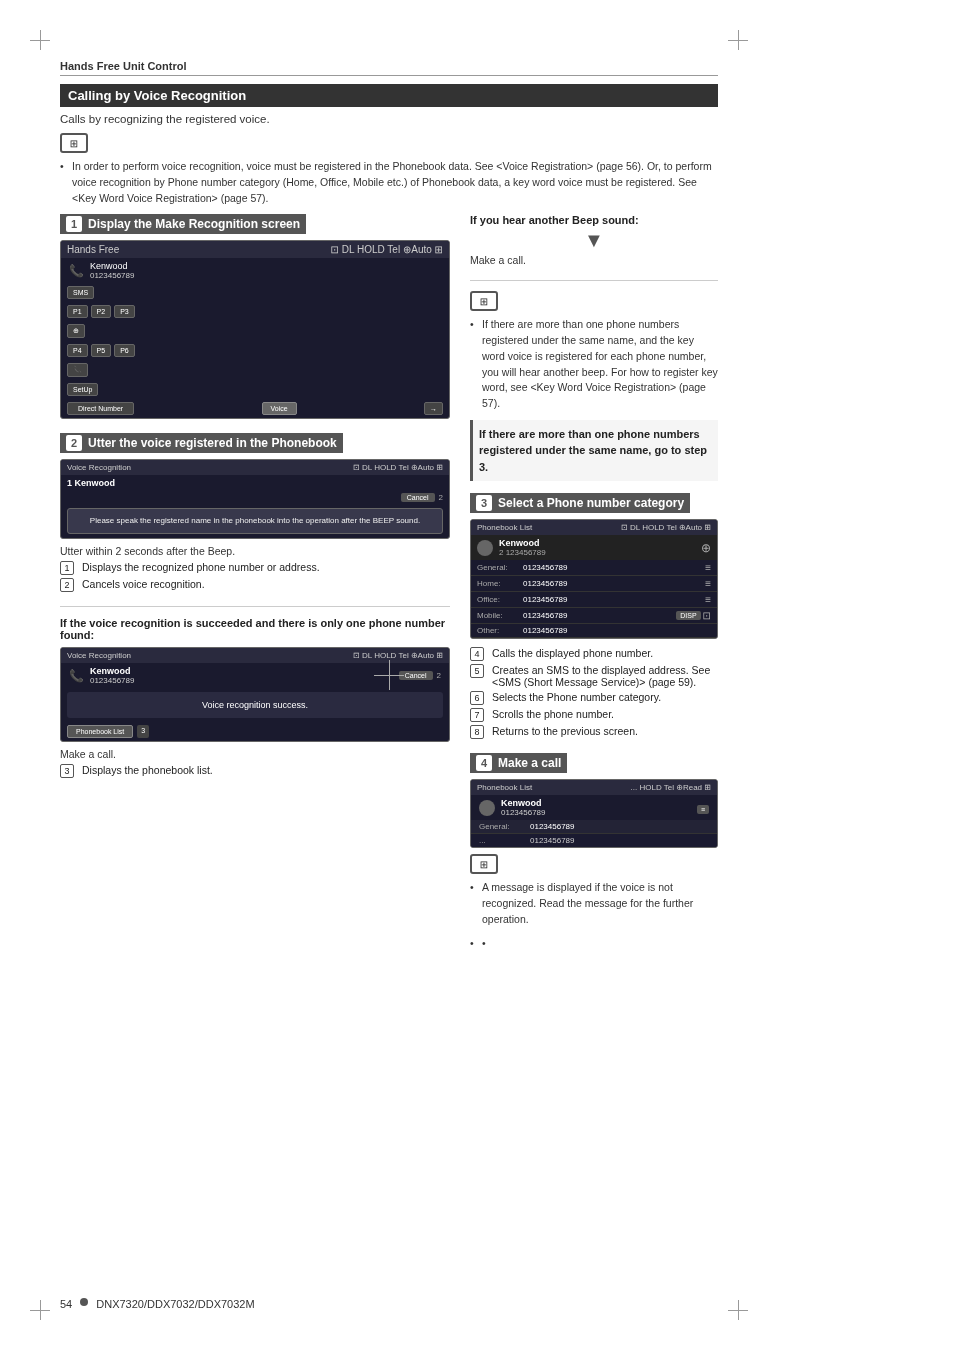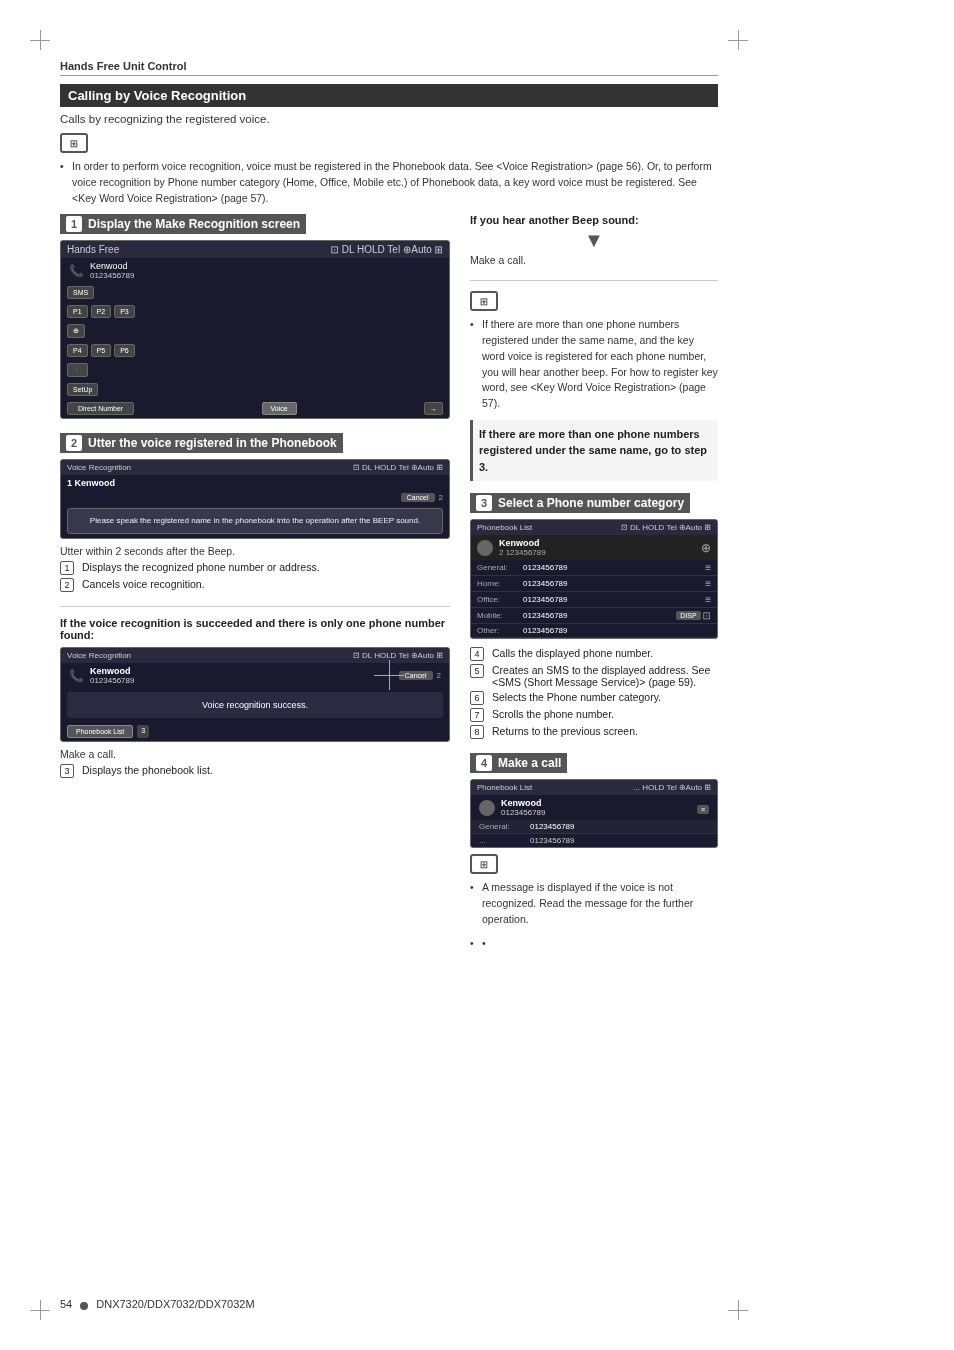--- a/index.html
+++ b/index.html
@@ -268,21 +268,21 @@
       border-radius: 2px;
     }
 
     .page-footer {
       position: absolute;
       bottom: 40px;
       left: 60px;
       font-size: 11px;
       color: #333;
       display: flex;
-      align-items: flex-end;
+      align-items: flex-start;
       gap: 8px;
     }
 
     .page-footer .dot {
       width: 8px;
       height: 8px;
       background: #555;
       border-radius: 50%;
       display: inline-block;
     }
@@ -774,21 +774,21 @@
       <div class="step-block">
         <div class="step-label">
           <span class="step-num">4</span>
           <span>Make a call</span>
         </div>
 
         
         <div class="make-call-screen">
           <div class="mc-header">
             <span>Phonebook List</span>
-            <span>... HOLD Tel ⊕Auto ⊞</span>
+            <span>... HOLD Tel ⊕Read ⊞</span>
           </div>
           <div class="mc-name-row">
             <div class="pb-icon"></div>
             <div>
               <div style="color:#fff;font-size:9px;font-weight:bold;">Kenwood</div>
               <div style="color:#ccc;font-size:8px;">0123456789</div>
             </div>
             <div style="margin-left:auto;">
               <span style="background:#555;color:#fff;font-size:7px;padding:1px 4px;border-radius:2px;">≡</span>
             </div>

